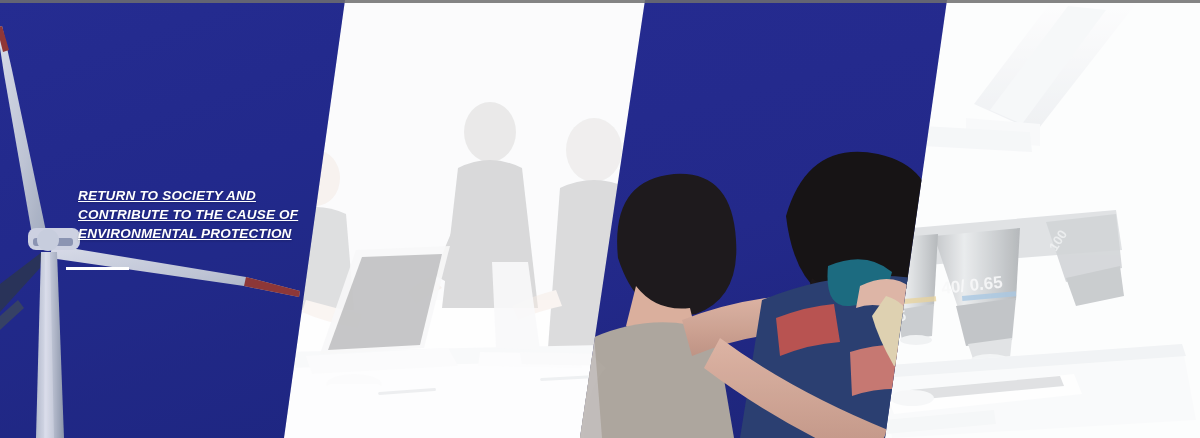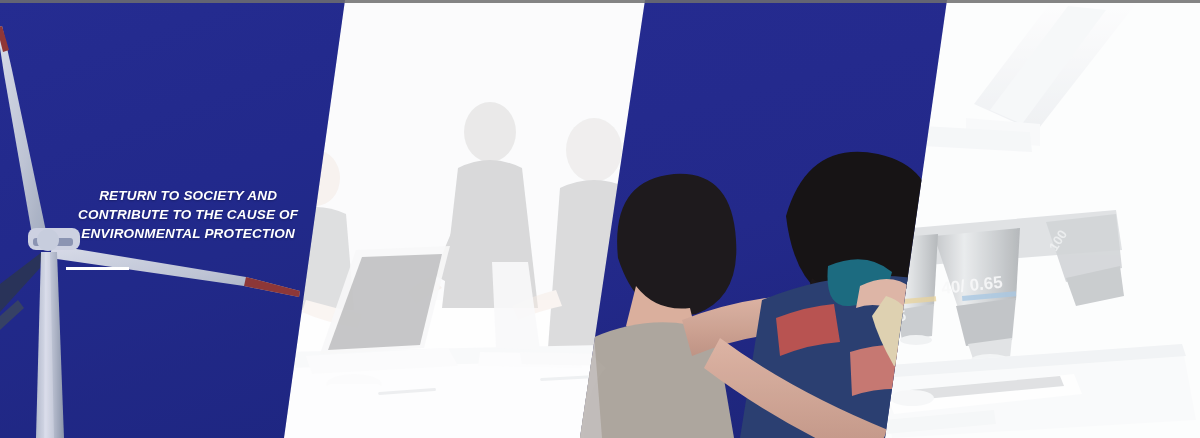--- a/index.html
+++ b/index.html
@@ -97,21 +97,21 @@
   .caption.dark  { color: #28317f; }
 
   .accent {
     position: absolute;
     z-index: 31;
     height: 3px;
   }
   .accent.light { background: #ffffff; }
 
   
-  #cap1 { left: 78px;  top: 186px; text-align: center; }
+  #cap1 { left: 78px;  top: 186px; text-align: left; text-decoration: underline; }
   #acc1 { left: 66px;  top: 267px; width: 63px; }
 
   #cap2 { left: 336px; top: 242px; text-align: left; }
 </style>
 </head>
 <body>
 
 <div id="banner">
 
   <div class="panel" id="panel1">

